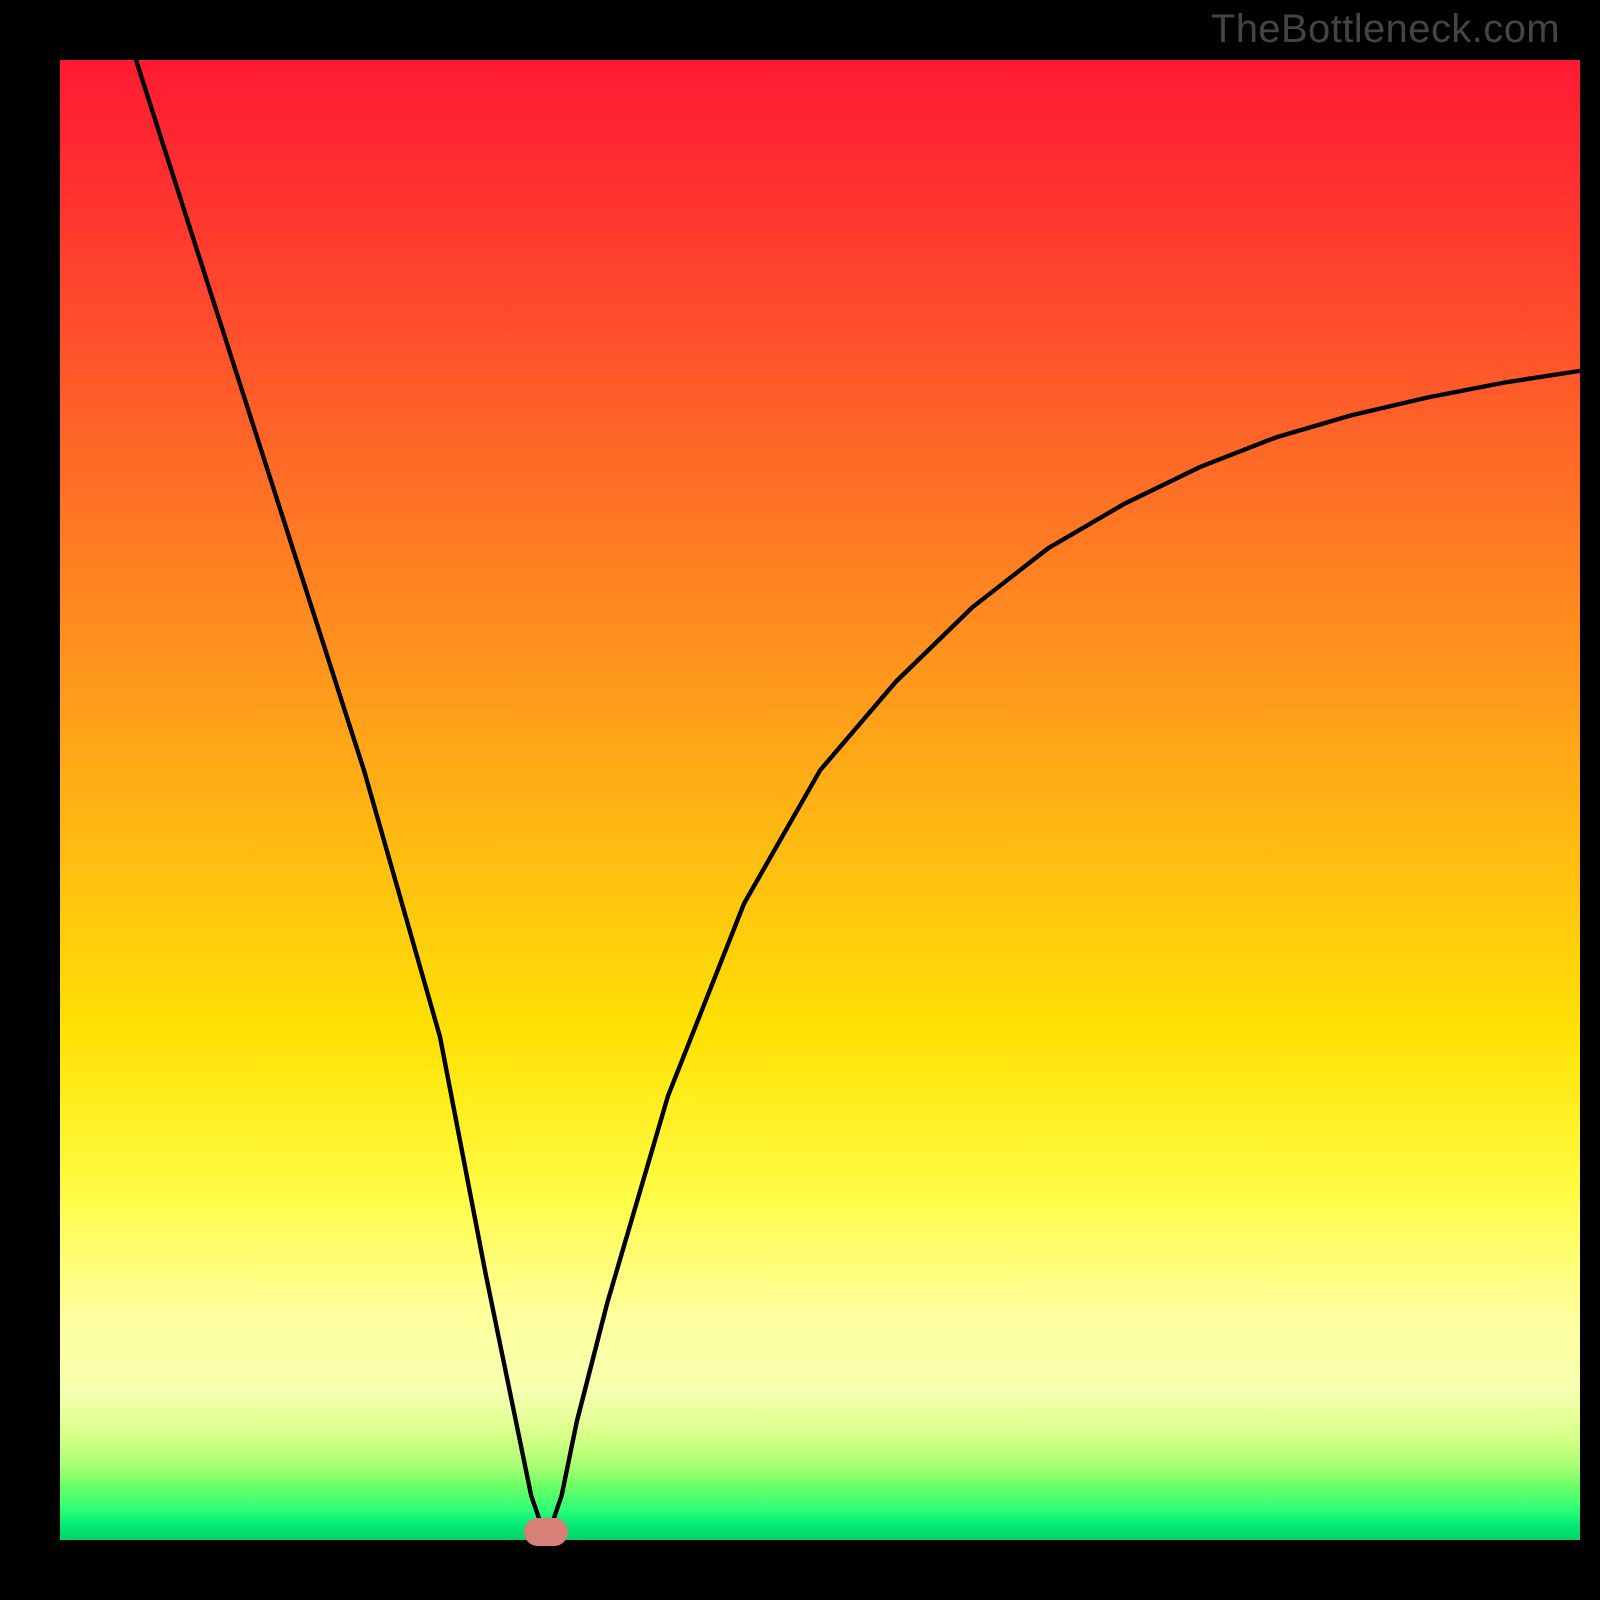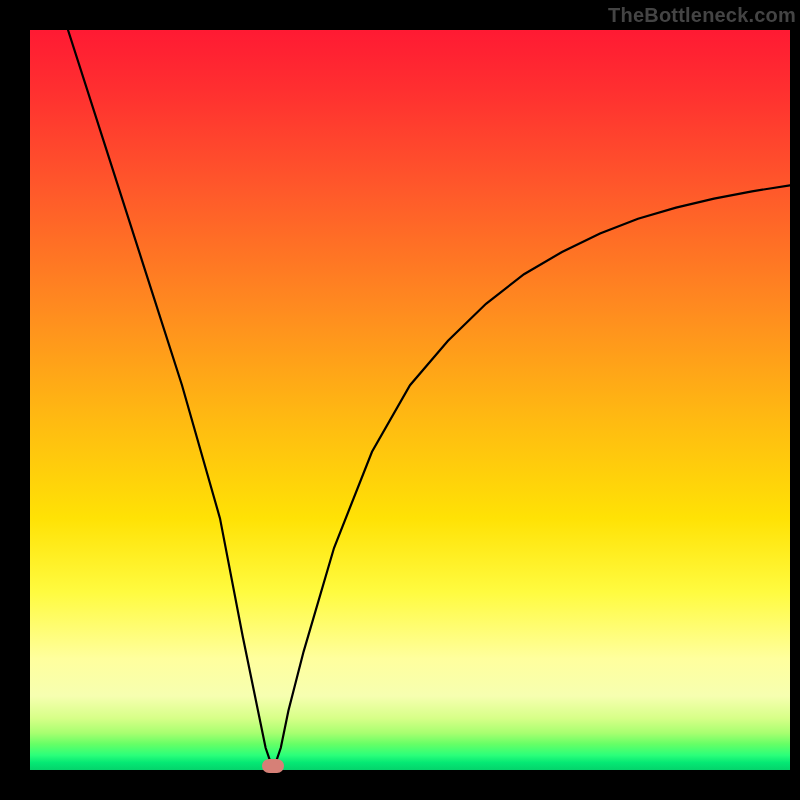--- a/index.html
+++ b/index.html
@@ -7,24 +7,24 @@
     width: 800px;
     height: 800px;
     background: #000;
     position: relative;
     overflow: hidden;
     font-family: Arial, Helvetica, sans-serif;
   }
   .watermark {
     position: absolute;
     top: 4px;
-    right: 4px;
+    right: 20px;
     color: #444;
     font-size: 20px;
-    font-weight: 700;
+    font-weight: 400;
     letter-spacing: 0.2px;
     z-index: 10;
   }
   .plot-frame {
     position: absolute;
     left: 30px;
     top: 30px;
     width: 760px;
     height: 740px;
     background: #000;

